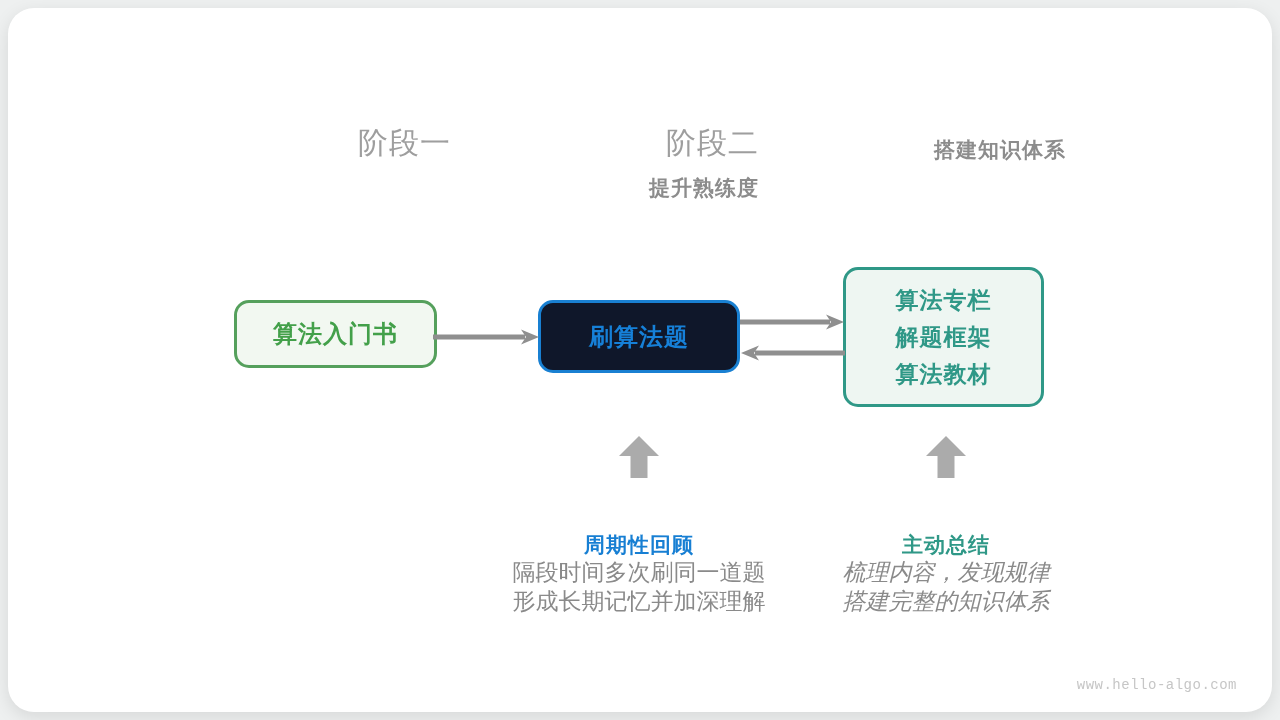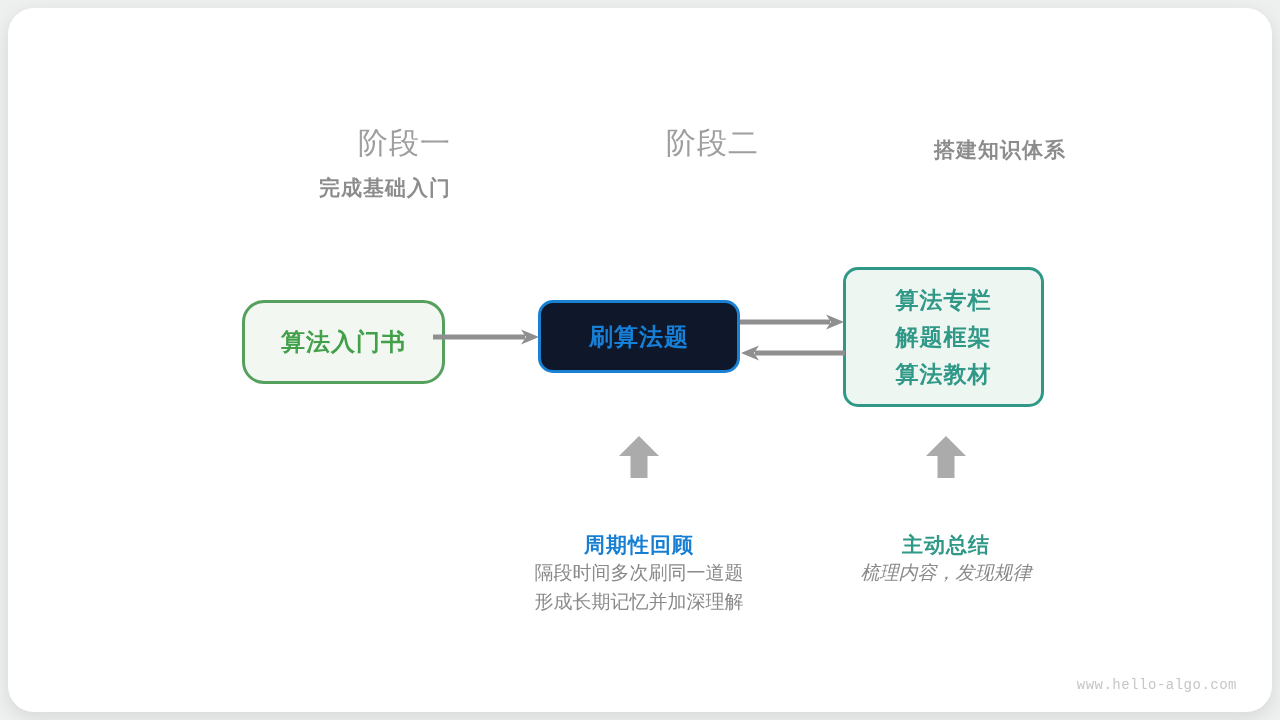--- a/index.html
+++ b/index.html
@@ -59,21 +59,21 @@
     font-size: 21px;
     font-weight: bold;
     letter-spacing: 1px;
     margin-top: 20px;
   }
   .anno-title.blue { color: #177fd3; }
   .anno-title.teal { color: #2f9887; }
   .anno-desc {
     width: 320px;
     text-align: center;
-    font-size: 19px;
+    font-size: 23px;
     line-height: 29px;
     color: #8a8a8a;
   }
 
   .watermark {
     font-family: Liberation Mono, monospace;
     font-size: 14px;
     color: #c6c6c6;
     letter-spacing: 0.5px;
     text-align: center;
@@ -81,30 +81,30 @@
 
   svg { display: block; }
 </style>
 </head>
 <body>
 
 <div class="card"></div>
 
 <div class="abs stage" style="left:211px; top:124px;">
   <div class="stage-label">阶段一</div>
-  <div class="stage-subtitle">完成基础入门</div>
 </div>
 <div class="abs stage" style="left:519px; top:124px;">
   <div class="stage-label">阶段二</div>
+  <div class="stage-subtitle">提升熟练度</div>
 </div>
 <div class="abs stage" style="left:826px; top:124px;">
   <div class="stage-subtitle">搭建知识体系</div>
 </div>
 
-<div class="abs node node-green node-single" style="left:242px; top:300px; width:203px; height:84px;border-radius:22px;">
+<div class="abs node node-green node-single" style="left:234px; top:300px; width:203px; height:68px;">
   <span>算法入门书</span>
 </div>
 
 <div class="abs node node-blue node-single" style="left:538px; top:300px; width:202px; height:73px;">
   <span>刷算法题</span>
 </div>
 
 <div class="abs node node-teal" style="left:843px; top:267px; width:201px; height:140px;">
   <div class="node-line">算法专栏</div>
   <div class="node-line">解题框架</div>
@@ -136,15 +136,16 @@
 
 <div class="abs anno-title blue" style="left:529px; top:511px;">周期性回顾</div>
 <div class="abs anno-desc" style="left:479px; top:558px;">
   <div>隔段时间多次刷同一道题</div>
   <div>形成长期记忆并加深理解</div>
 </div>
 
 <div class="abs anno-title teal" style="left:836px; top:511px;">主动总结</div>
 <div class="abs anno-desc" style="left:786px; top:558px;font-style:italic;">
   <div>梳理内容，发现规律</div>
+  <div>搭建完整的知识体系</div>
 </div>
 
 <div class="abs watermark" style="right:43px; top:677px;">www.hello-algo.com</div>
 
 </body></html>

